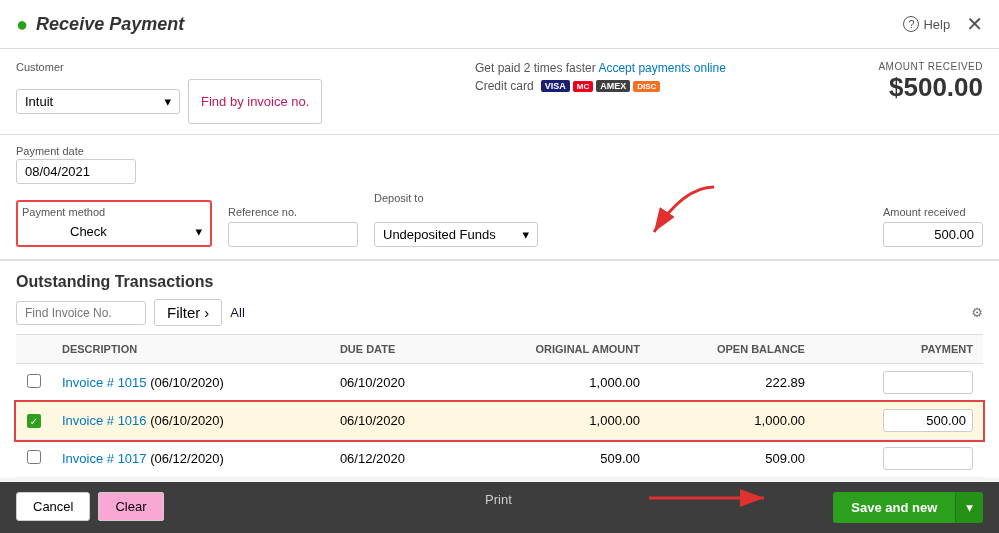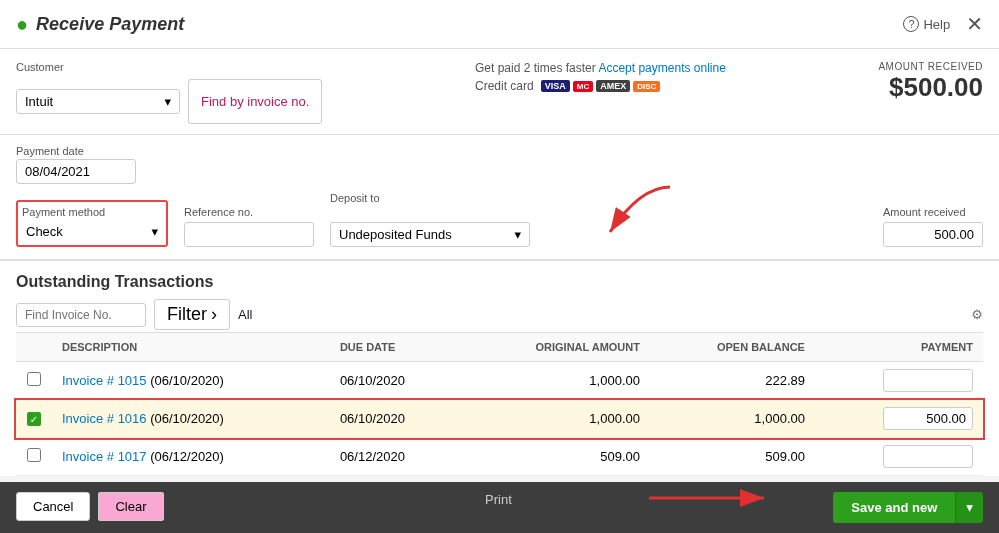--- a/index.html
+++ b/index.html
@@ -33,32 +33,32 @@
     .amount-label { font-size: 10px; color: #555; text-transform: uppercase; letter-spacing: 0.5px; }
     .amount-value { font-size: 26px; font-weight: bold; color: #333; }
 
     
     .mid-section { background: #fff; padding: 10px 16px 12px 16px; border-bottom: 2px solid #e0e0e0; }
     .payment-date-block { margin-bottom: 8px; }
     .date-input { border: 1px solid #ccc; border-radius: 3px; padding: 4px 8px; font-size: 13px; width: 120px; }
     .fields-row { display: flex; align-items: flex-end; gap: 16px; position: relative; }
     .field-block { display: flex; flex-direction: column; gap: 2px; }
     .method-block { border: 2px solid #e44; border-radius: 3px; padding: 4px; }
-    .method-select { display: flex; align-items: center; border: none; background: transparent; padding: 2px 4px; width: 140px; justify-content: space-between; cursor: pointer; }
+    .method-select { display: flex; align-items: center; border: none; background: transparent; padding: 2px 4px; width: 140px; justify-content: space-between; cursor: pointer; margin-left: 44px; }
     .ref-input { border: 1px solid #ccc; border-radius: 3px; padding: 4px 8px; font-size: 13px; width: 130px; }
-    .deposit-select { display: flex; align-items: center; border: 1px solid #ccc; border-radius: 3px; background: #fff; padding: 4px 8px; width: 200px; justify-content: space-between; cursor: pointer; }
+    .deposit-select { display: flex; align-items: center; border: 1px solid #ccc; border-radius: 3px; background: #fff; padding: 4px 8px; width: 164px; justify-content: space-between; cursor: pointer; }
     .amount-recv-block { margin-left: auto; }
     .amount-recv-input { border: 1px solid #ccc; border-radius: 3px; padding: 4px 8px; font-size: 13px; width: 100px; text-align: right; }
 
     
     .outstanding-section { background: #fff; padding: 12px 16px 0 16px; }
     .outstanding-title { font-size: 16px; font-weight: bold; color: #333; margin-bottom: 8px; }
-    .filter-row { display: flex; align-items: center; gap: 8px; margin-bottom: 2px; }
+    .filter-row { display: flex; align-items: center; gap: 8px; margin-bottom: 8px; }
     .find-invoice-input { border: 1px solid #ccc; border-radius: 3px; padding: 4px 8px; font-size: 12px; width: 130px; color: #999; }
-    .filter-btn { border: 1px solid #ccc; border-radius: 3px; padding: 4px 12px; cursor: pointer; font-size: 18px; background: #fff; display: flex; align-items: center; gap: 4px; }
+    .filter-btn { border: 1px solid #ccc; border-radius: 3px; padding: 4px 12px; cursor: pointer; font-size: 15px; background: #fff; display: flex; align-items: center; gap: 4px; }
     .all-link { color: #0f172a; cursor: pointer; font-size: 13px; }
     .gear-icon { margin-left: auto; color: #777; cursor: pointer; }
 
     
     .transactions-table { width: 100%; border-collapse: collapse; }
     .transactions-table th { background: #f9f9f9; border-bottom: 1px solid #ddd; border-top: 1px solid #ddd; padding: 8px 10px; text-align: left; font-size: 11px; color: #555; font-weight: bold; text-transform: uppercase; }
     .transactions-table th.right { text-align: right; }
     .transactions-table td { padding: 7px 10px; border-bottom: 1px solid #eee; font-size: 13px; vertical-align: middle; }
     .transactions-table td.right { text-align: right; }
     .invoice-link { color: #0077c5; text-decoration: none; cursor: pointer; }

